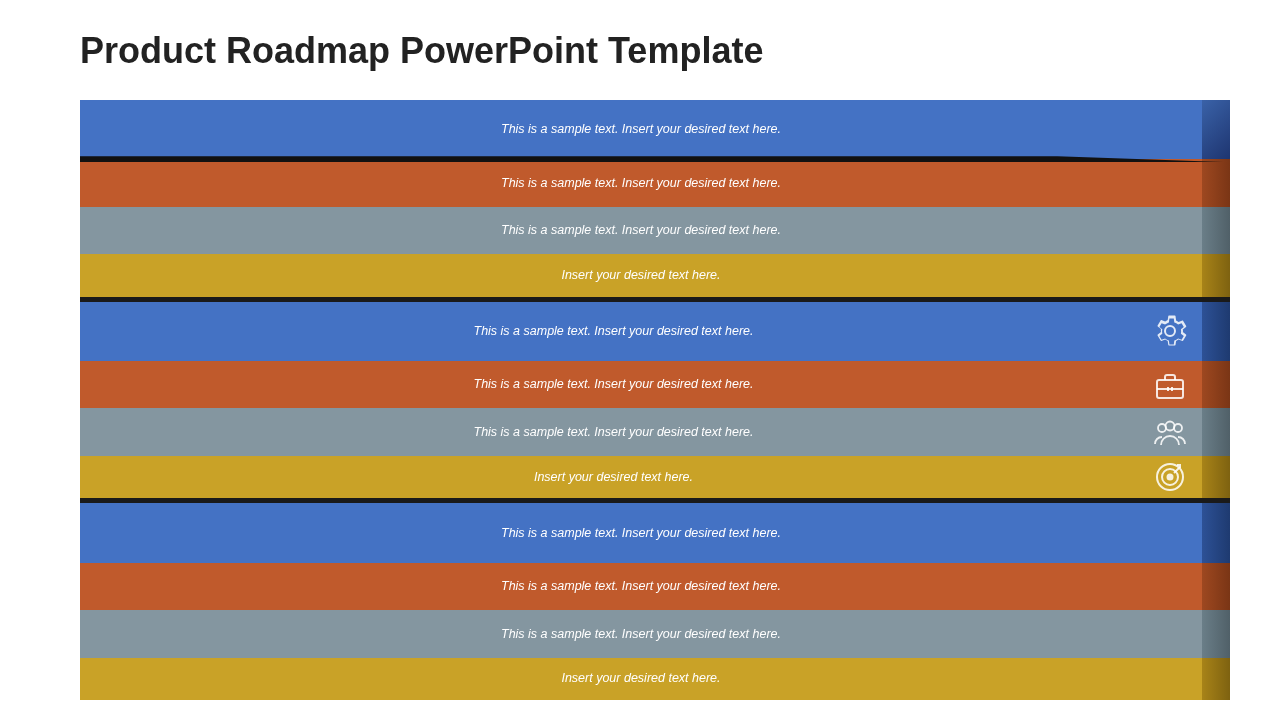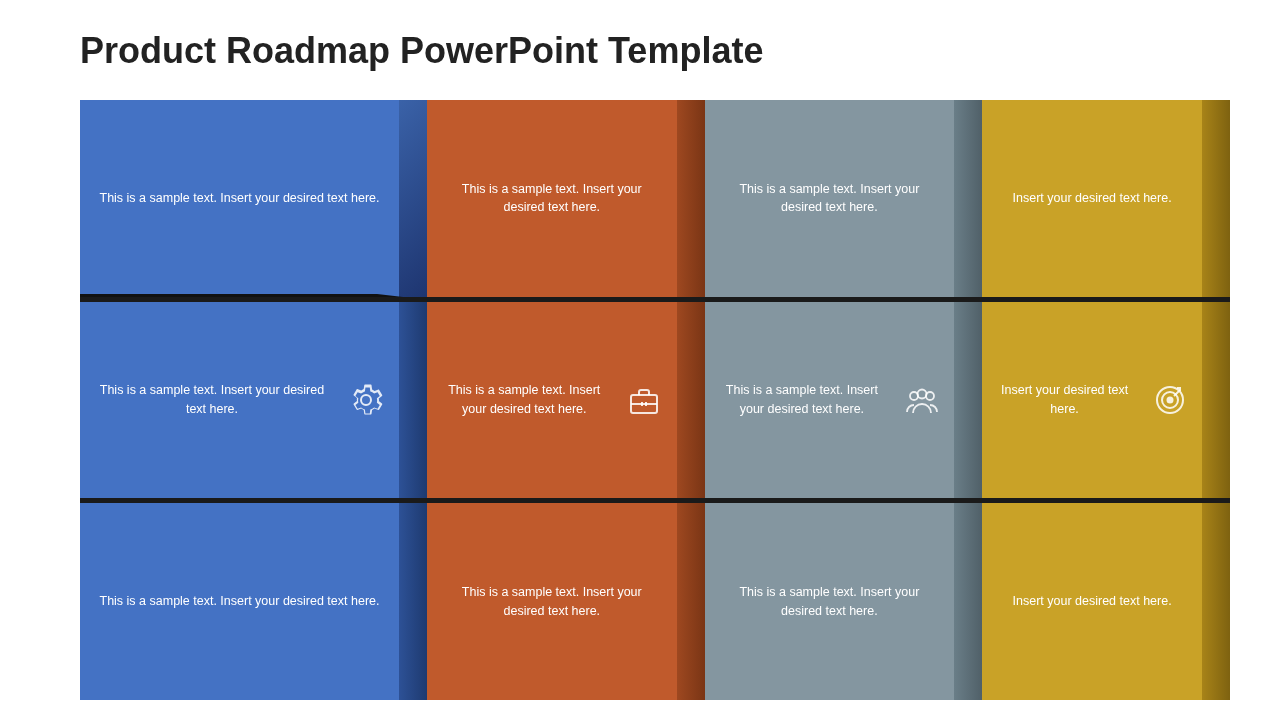--- a/index.html
+++ b/index.html
@@ -28,21 +28,22 @@
     .roadmap-table {
       display: flex;
       flex-direction: column;
       flex: 1;
       gap: 0;
     }
 
     .rt-row {
       display: flex;
       flex: 1;
-      flex-direction: row;
+      flex-direction: column;
+      font-style: italic;
     }
 
     .rt-sep {
       height: 5px;
       background: #1a1a1a;
       width: 100%;
     }
 
     
     .rt-col {

